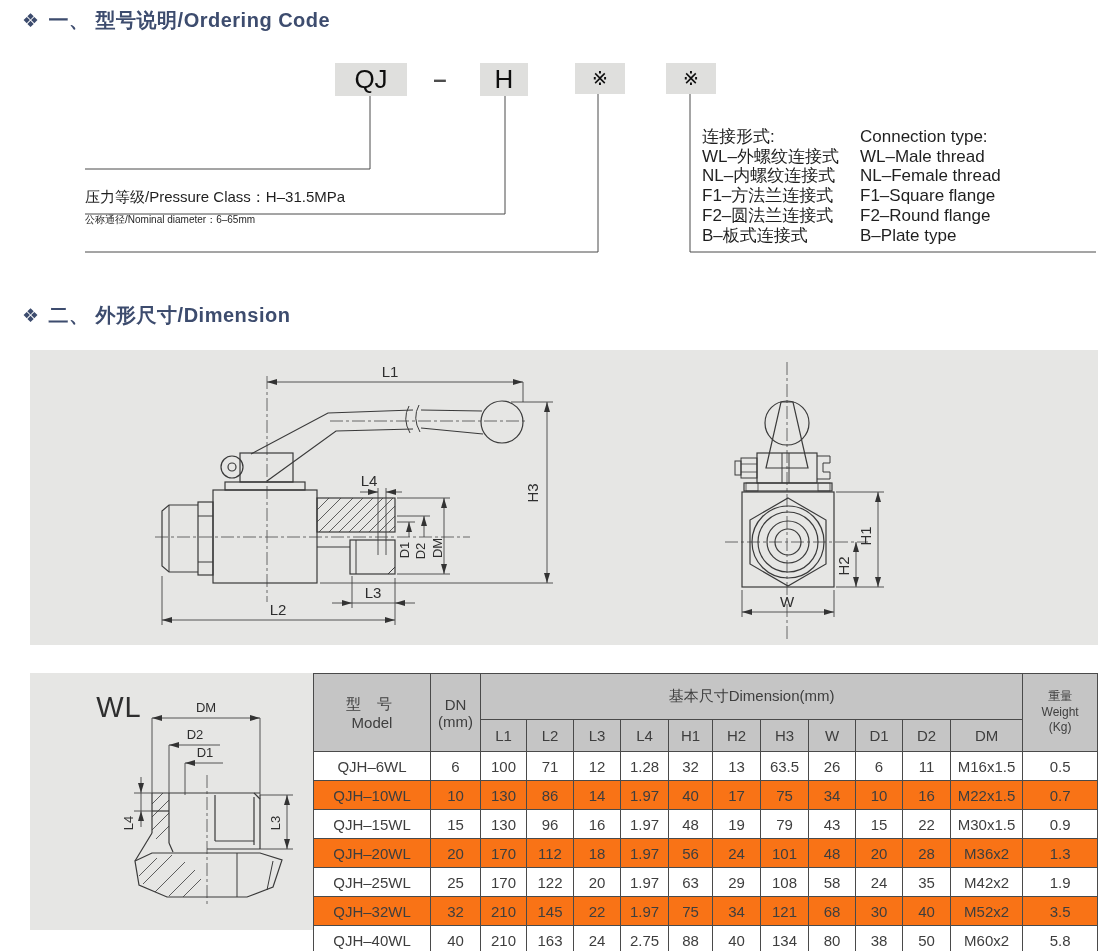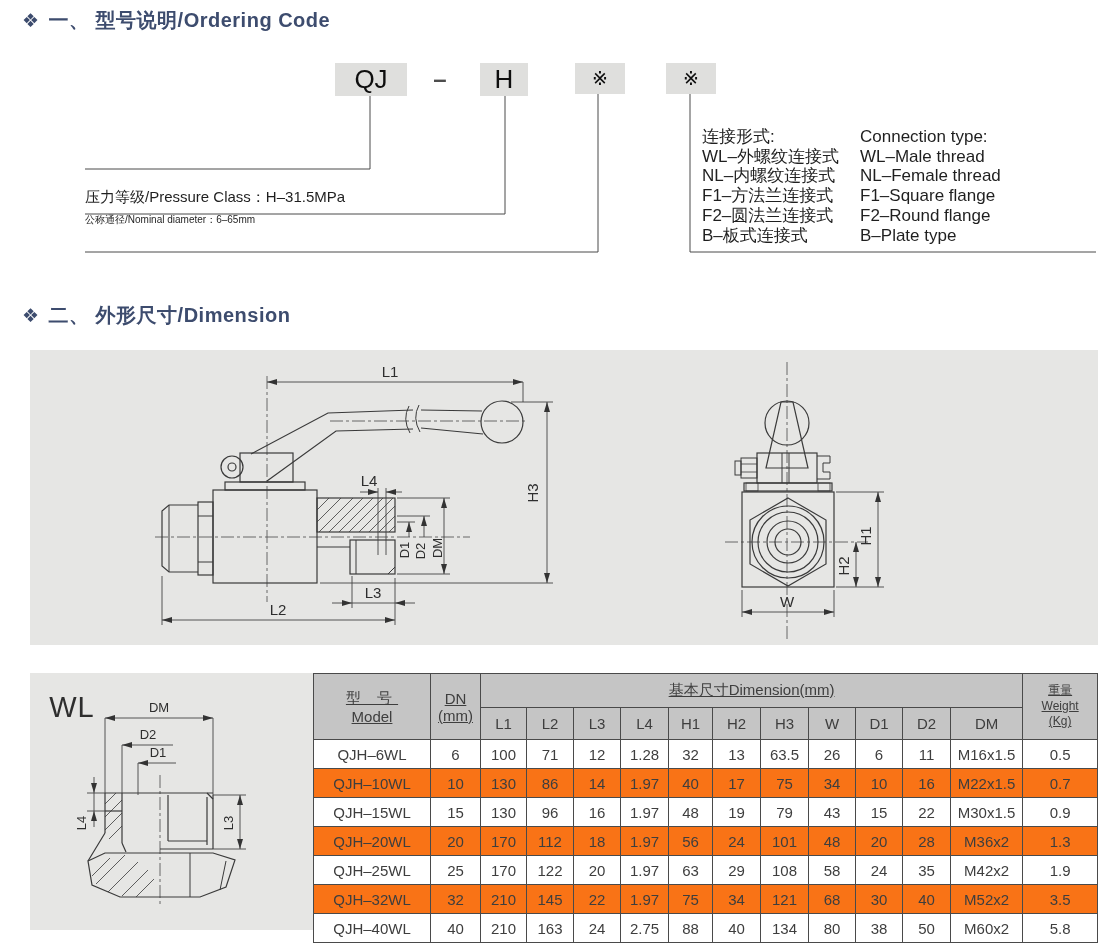--- a/index.html
+++ b/index.html
@@ -29,30 +29,30 @@
   .pressure{position:absolute;left:85px;top:188px;font-size:15px;}
   .nominal{position:absolute;left:85px;top:213px;font-size:10px;}
 
   .conn-block{position:absolute;left:702px;top:127px;display:flex;}
   .conn-col{font-size:17px;line-height:19.7px;white-space:nowrap;}
   .conn-zh{width:158px;}
 
   
   .panel{position:absolute;background:#e6e6e4;}
   .main-panel{left:30px;top:350px;width:1068px;height:295px;}
-  .wl-panel{left:30px;top:673px;width:292px;height:257px;}
+  .wl-panel{left:30px;top:673px;width:292px;height:257px;padding-left:47px;}
   .panel svg{display:block;}
 
   
   .table-wrap{position:absolute;left:313px;top:673px;}
   table.dim{border-collapse:collapse;table-layout:fixed;width:784px;font-size:15px;color:#3e3e3e;}
   table.dim th,table.dim td{border:1px solid #4a4a4a;text-align:center;padding:0;font-weight:400;
                             overflow:hidden;white-space:nowrap;}
   table.dim thead th{background:#c5c5c5;}
-  tr.hrow1{height:34px;text-decoration:underline;}
+  tr.hrow1{height:46px;}
   tr.hrow2{height:32px;}
   table.dim tbody tr{height:29px;}
   tr.row-gray td{background:#f97316;}
   tr.row-white td{background:#ffffff;}
   .mh-zh{letter-spacing:6px;}
   .wh{font-size:12px;line-height:15.5px;}
   .dnh{line-height:17px;}
   .mhead{line-height:19px;}
 </style>
 </head>

